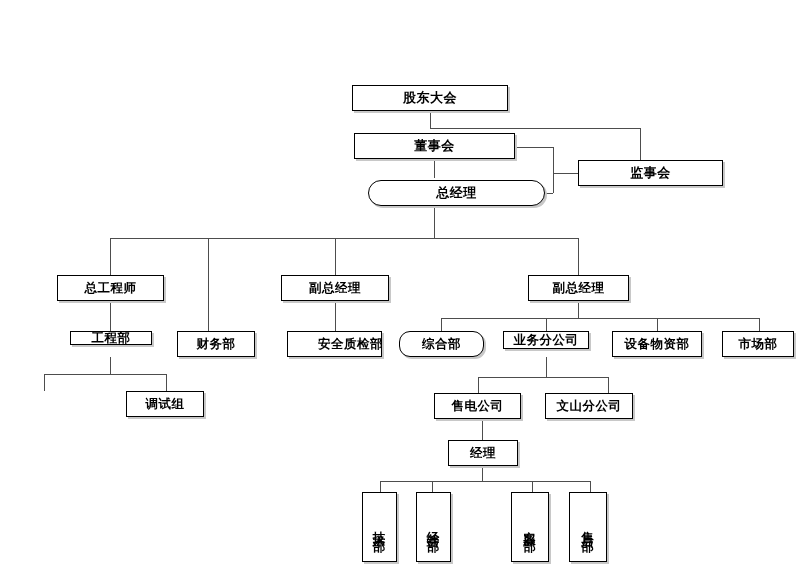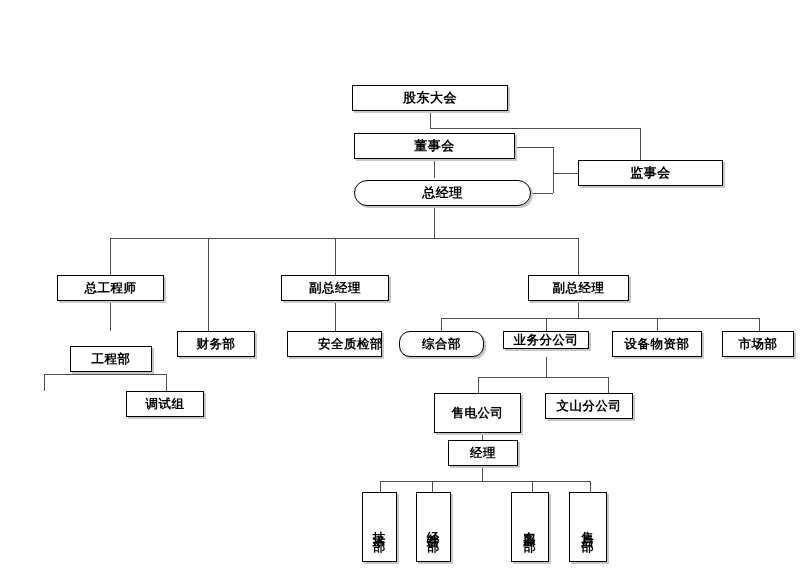--- a/index.html
+++ b/index.html
@@ -120,37 +120,37 @@
   </div>
 
   <div class="node size-lg" style="left:354px; top:133px; width:161px; height:26px;">
     <span class="node-label">董事会</span>
   </div>
 
   <div class="node size-lg" style="left:578px; top:160px; width:145px; height:26px;">
     <span class="node-label">监事会</span>
   </div>
 
-  <div class="node size-lg" style="left:354px; top:180px; width:177px; height:26px;border-radius:13px;">
+  <div class="node size-lg" style="left:368px; top:180px; width:177px; height:26px;border-radius:13px;">
     <span class="node-label">总经理</span>
   </div>
 
   <div class="node size-md" style="left:57px; top:275px; width:107px; height:26px;">
     <span class="node-label">总工程师</span>
   </div>
 
   <div class="node size-md" style="left:281px; top:275px; width:108px; height:26px;">
     <span class="node-label">副总经理</span>
   </div>
 
   <div class="node size-md" style="left:528px; top:275px; width:101px; height:26px;">
     <span class="node-label">副总经理</span>
   </div>
 
-  <div class="node size-md" style="left:70px; top:346px; width:82px; height:26px;">
+  <div class="node size-md" style="left:70px; top:331px; width:82px; height:14px;">
     <span class="node-label">工程部</span>
   </div>
 
   <div class="node size-md" style="left:177px; top:331px; width:78px; height:26px;">
     <span class="node-label">财务部</span>
   </div>
 
   <div class="node size-md" style="left:287px; top:331px; width:95px; height:26px;padding-left:32px;">
     <span class="node-label">安全质检部</span>
   </div>
@@ -169,21 +169,21 @@
 
   <div class="node size-md" style="left:722px; top:331px; width:72px; height:26px;">
     <span class="node-label">市场部</span>
   </div>
 
 
   <div class="node size-md" style="left:126px; top:391px; width:78px; height:26px;">
     <span class="node-label">调试组</span>
   </div>
 
-  <div class="node size-md" style="left:434px; top:393px; width:87px; height:40px;">
+  <div class="node size-md" style="left:434px; top:393px; width:87px; height:26px;">
     <span class="node-label">售电公司</span>
   </div>
 
   <div class="node size-md" style="left:545px; top:393px; width:88px; height:26px;">
     <span class="node-label">文山分公司</span>
   </div>
 
   <div class="node size-md" style="left:448px; top:440px; width:70px; height:26px;">
     <span class="node-label">经理</span>
   </div>

